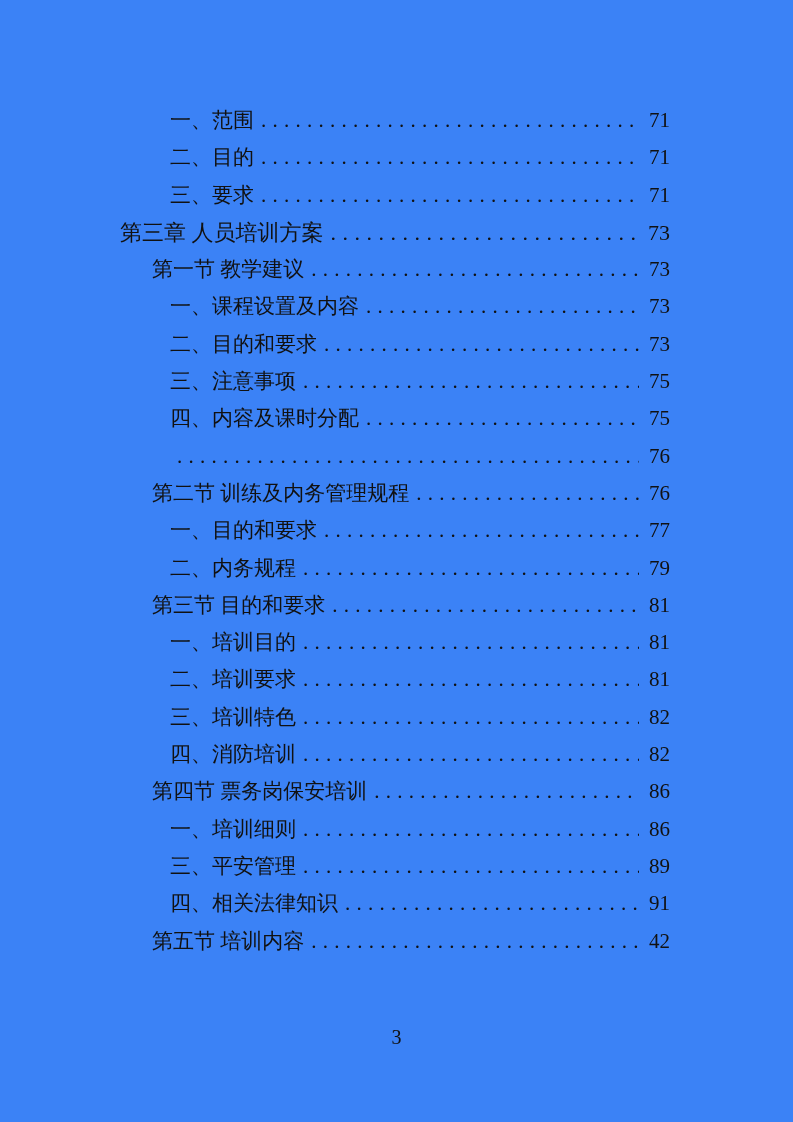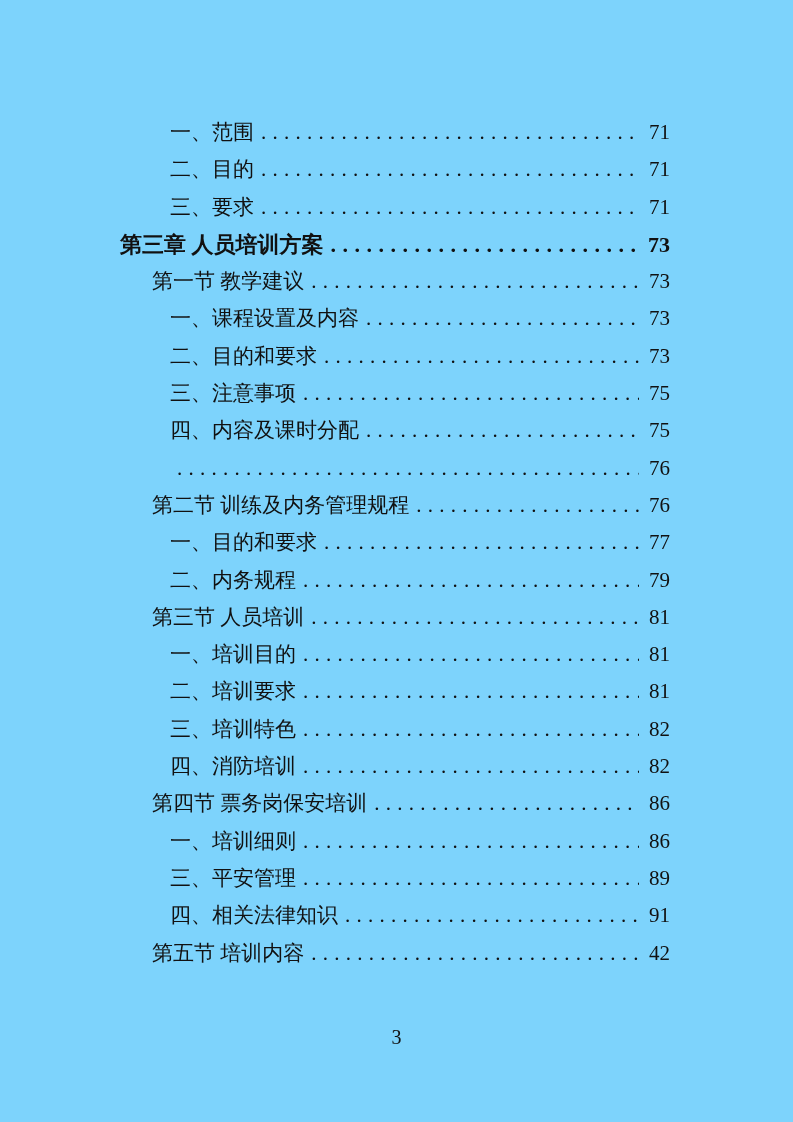--- a/index.html
+++ b/index.html
@@ -4,40 +4,40 @@
 <style>
   html, body {
     margin: 0;
     padding: 0;
     background: #ffffff;
   }
   .page {
     position: relative;
     width: 793px;
     height: 1122px;
-    background: #7dd3fc;
+    background: #3b82f6;
     overflow: hidden;
     font-family: "Liberation Serif", "DejaVu Serif", serif;
     color: #111111;
   }
   .toc {
     position: absolute;
     left: 120px;
     right: 123px;
     top: 102px;
   }
   .toc-row {
     display: flex;
     align-items: baseline;
     height: 37.3px;
     font-size: 21px;
     line-height: 37.3px;
   }
   .toc-row.level-chapter {
-    font-weight: bold;
+    font-weight: normal;
     font-size: 22px;
   }
   .toc-row.level-section {
     padding-left: 32px;
   }
   .toc-row.level-item {
     padding-left: 50px;
   }
   .toc-label {
     white-space: nowrap;
@@ -51,21 +51,20 @@
     letter-spacing: 0.5px;
   }
   .toc-leader::after {
     content: ". . . . . . . . . . . . . . . . . . . . . . . . . . . . . . . . . . . . . . . . . . . . . . . . . . . . . . . . . . . . . . . . . . . . . . . .";
   }
   .toc-page {
     flex: 0 0 auto;
     white-space: nowrap;
     min-width: 26px;
     text-align: right;
-    margin-top: 12px;
   }
   .page-footer {
     position: absolute;
     left: 0;
     top: 1026px;
     width: 100%;
     text-align: center;
     font-size: 20px;
   }
 </style>
@@ -132,21 +131,21 @@
     <span class="toc-label">一、目的和要求</span>
     <span class="toc-leader"></span>
     <span class="toc-page">77</span>
   </div>
       <div class="toc-row level-item">
     <span class="toc-label">二、内务规程</span>
     <span class="toc-leader"></span>
     <span class="toc-page">79</span>
   </div>
       <div class="toc-row level-section">
-    <span class="toc-label">第三节 人员培训</span>
+    <span class="toc-label">第三节 目的和要求</span>
     <span class="toc-leader"></span>
     <span class="toc-page">81</span>
   </div>
       <div class="toc-row level-item">
     <span class="toc-label">一、培训目的</span>
     <span class="toc-leader"></span>
     <span class="toc-page">81</span>
   </div>
       <div class="toc-row level-item">
     <span class="toc-label">二、培训要求</span>

